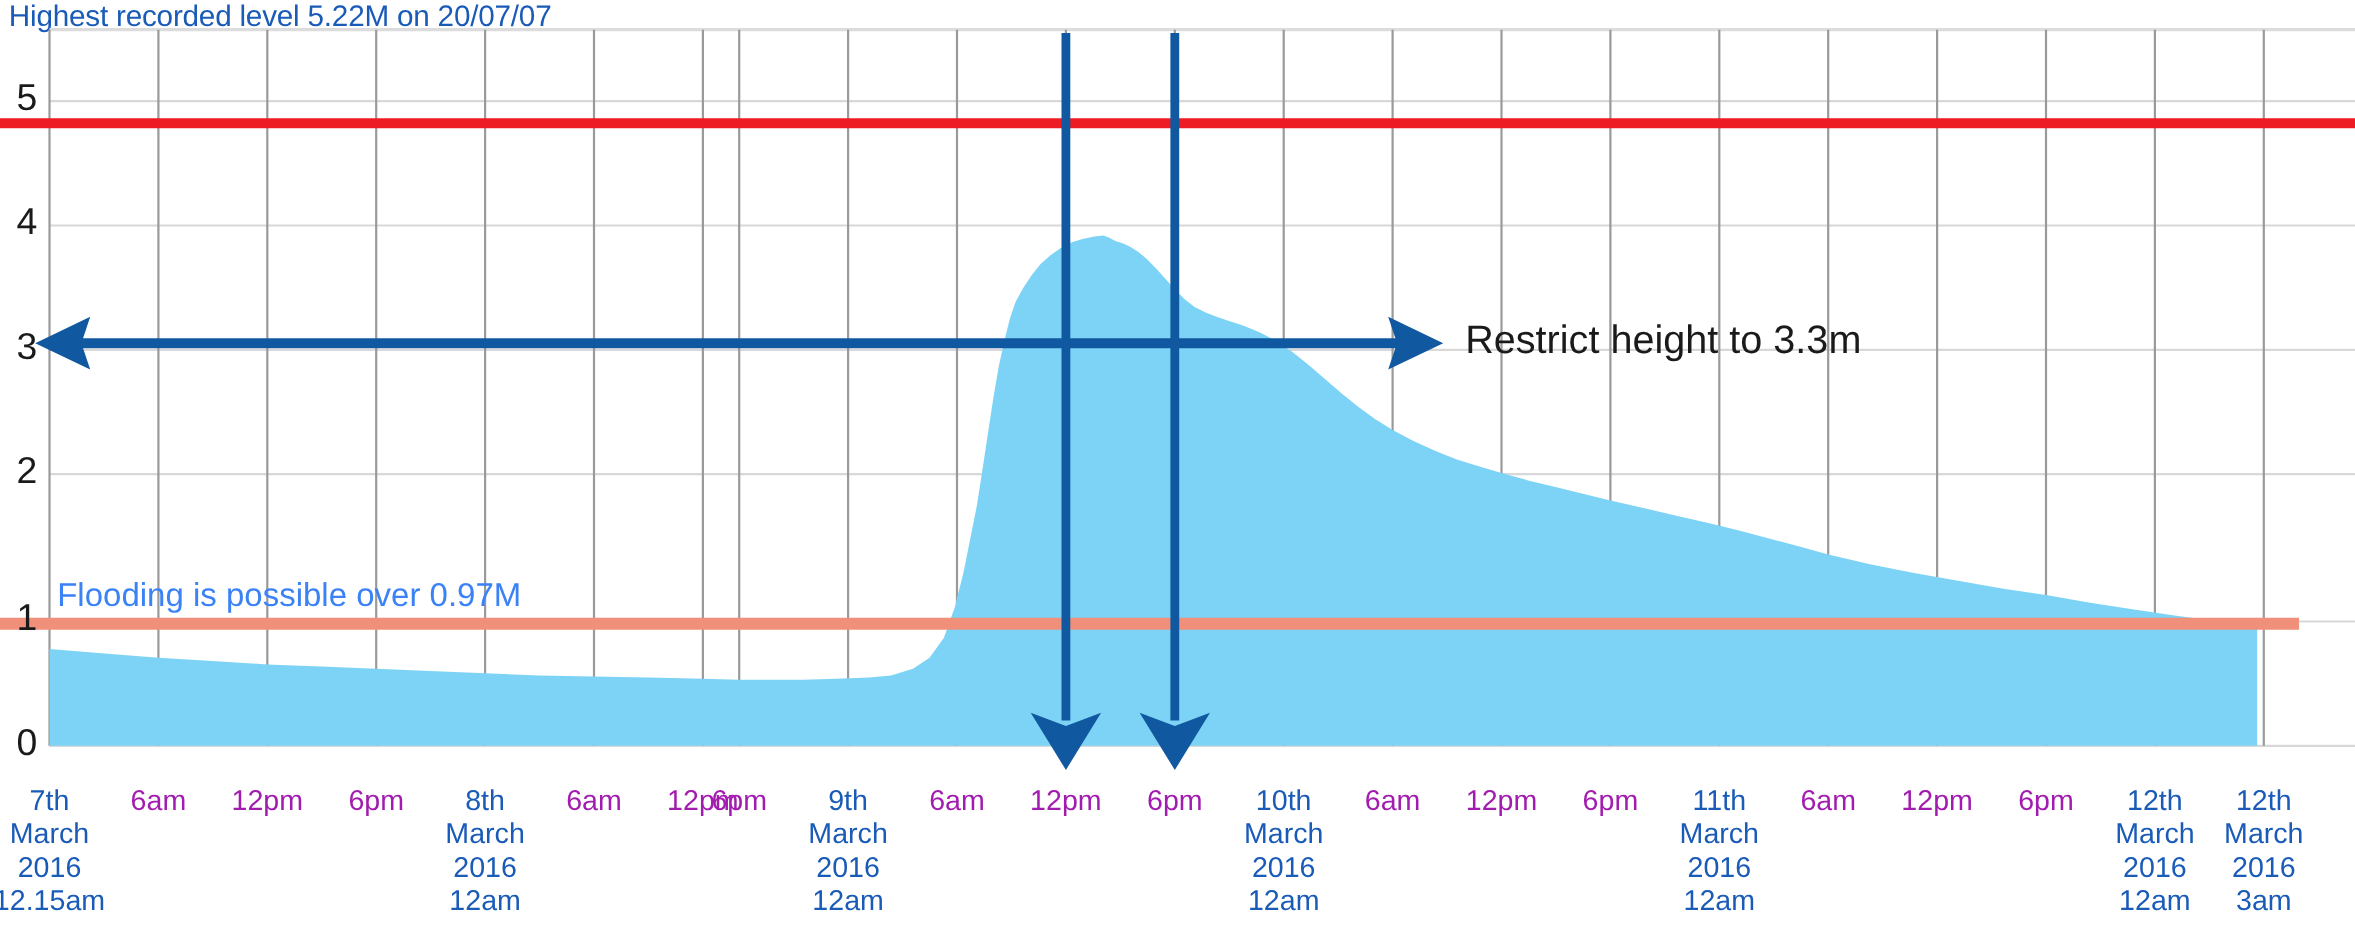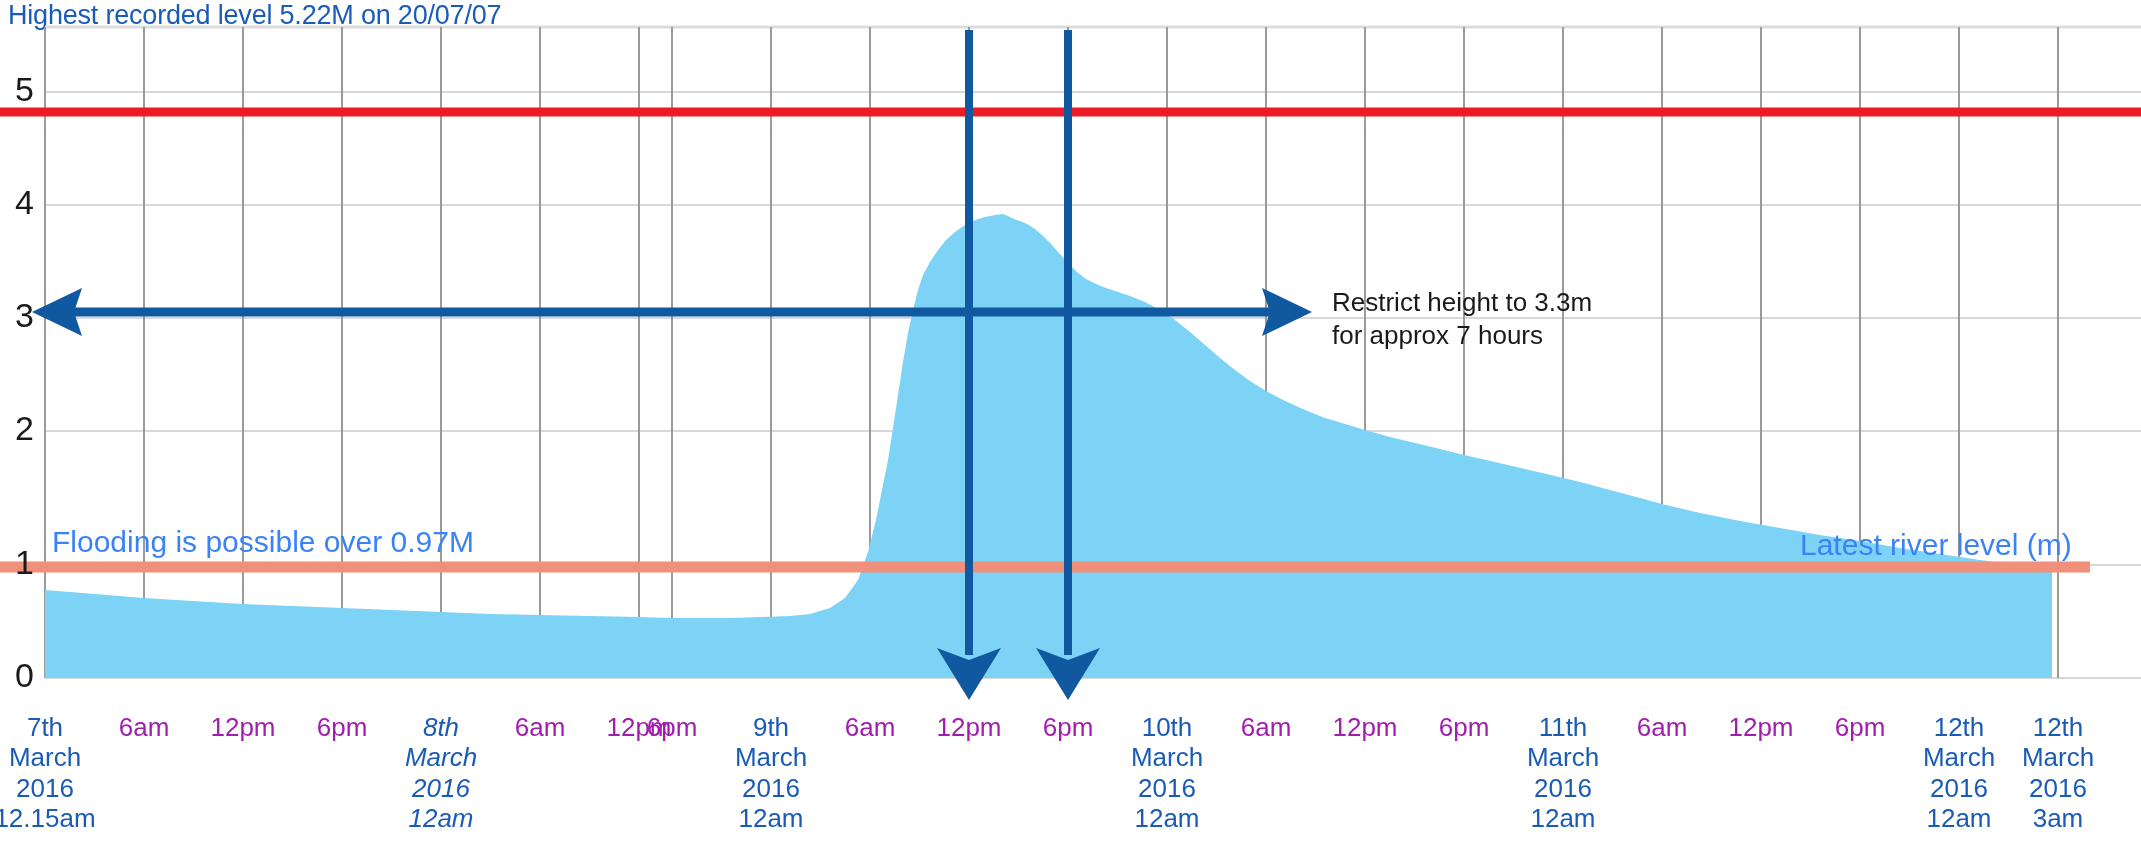--- a/index.html
+++ b/index.html
@@ -48,21 +48,21 @@
     line-height: 1.17;
     white-space: nowrap;
     transform: translateX(-50%);
   }
   .xtick .l1 { font-size: 26px; }
   .xtick .l2, .xtick .l3, .xtick .l4 { font-size: 26px; }
   .xtick.major { color: #1a5bb8; }
   .xtick.minor { color: #a21caf; }
   .annot {
     position: absolute;
-    font-size: 26px;
+    font-size: 36px;
     color: #1a1a1a;
     white-space: nowrap;
     line-height: 1.28;
   }
   .inplot-label {
     position: absolute;
     font-size: 30px;
     color: #3b82f6;
     white-space: nowrap;
   }
@@ -145,44 +145,42 @@
   </svg>
 
   <div class="ytick-label" style="left:0px; top:72px;">5</div>
   <div class="ytick-label" style="left:0px; top:185px;">4</div>
   <div class="ytick-label" style="left:0px; top:298px;">3</div>
   <div class="ytick-label" style="left:0px; top:411px;">2</div>
   <div class="ytick-label" style="left:0px; top:545px;">1</div>
   <div class="ytick-label" style="left:0px; top:658px;">0</div>
 
   <div class="inplot-label" style="left:52px; top:525px;">Flooding is possible over 0.97M</div>
-  <div class="inplot-label" style="left:1800px; top:528px;">Latest river level (m)</div>
 
   <div class="annot" style="left:1332px; top:286px;">
     <div>Restrict height to 3.3m</div>
-    <div>for approx 7 hours</div>
   </div>
 
   <div id="xticks">
       <div class="xtick major" style="left: 45px; top: 712px;">
         <div class="l1">7th</div>
         <div class="l2">March</div>
         <div class="l3">2016</div>
         <div class="l4">12.15am</div>
       </div>
       <div class="xtick minor" style="left: 144px; top: 712px;">
         <div class="l1">6am</div>
       </div>
       <div class="xtick minor" style="left: 243px; top: 712px;">
         <div class="l1">12pm</div>
       </div>
       <div class="xtick minor" style="left: 342px; top: 712px;">
         <div class="l1">6pm</div>
       </div>
-      <div class="xtick major" style="left: 441px; top: 712px; font-style: italic;">
+      <div class="xtick major" style="left: 441px; top: 712px;">
         <div class="l1">8th</div>
         <div class="l2">March</div>
         <div class="l3">2016</div>
         <div class="l4">12am</div>
       </div>
       <div class="xtick minor" style="left: 540px; top: 712px;">
         <div class="l1">6am</div>
       </div>
       <div class="xtick minor" style="left: 639px; top: 712px;">
         <div class="l1">12pm</div>

